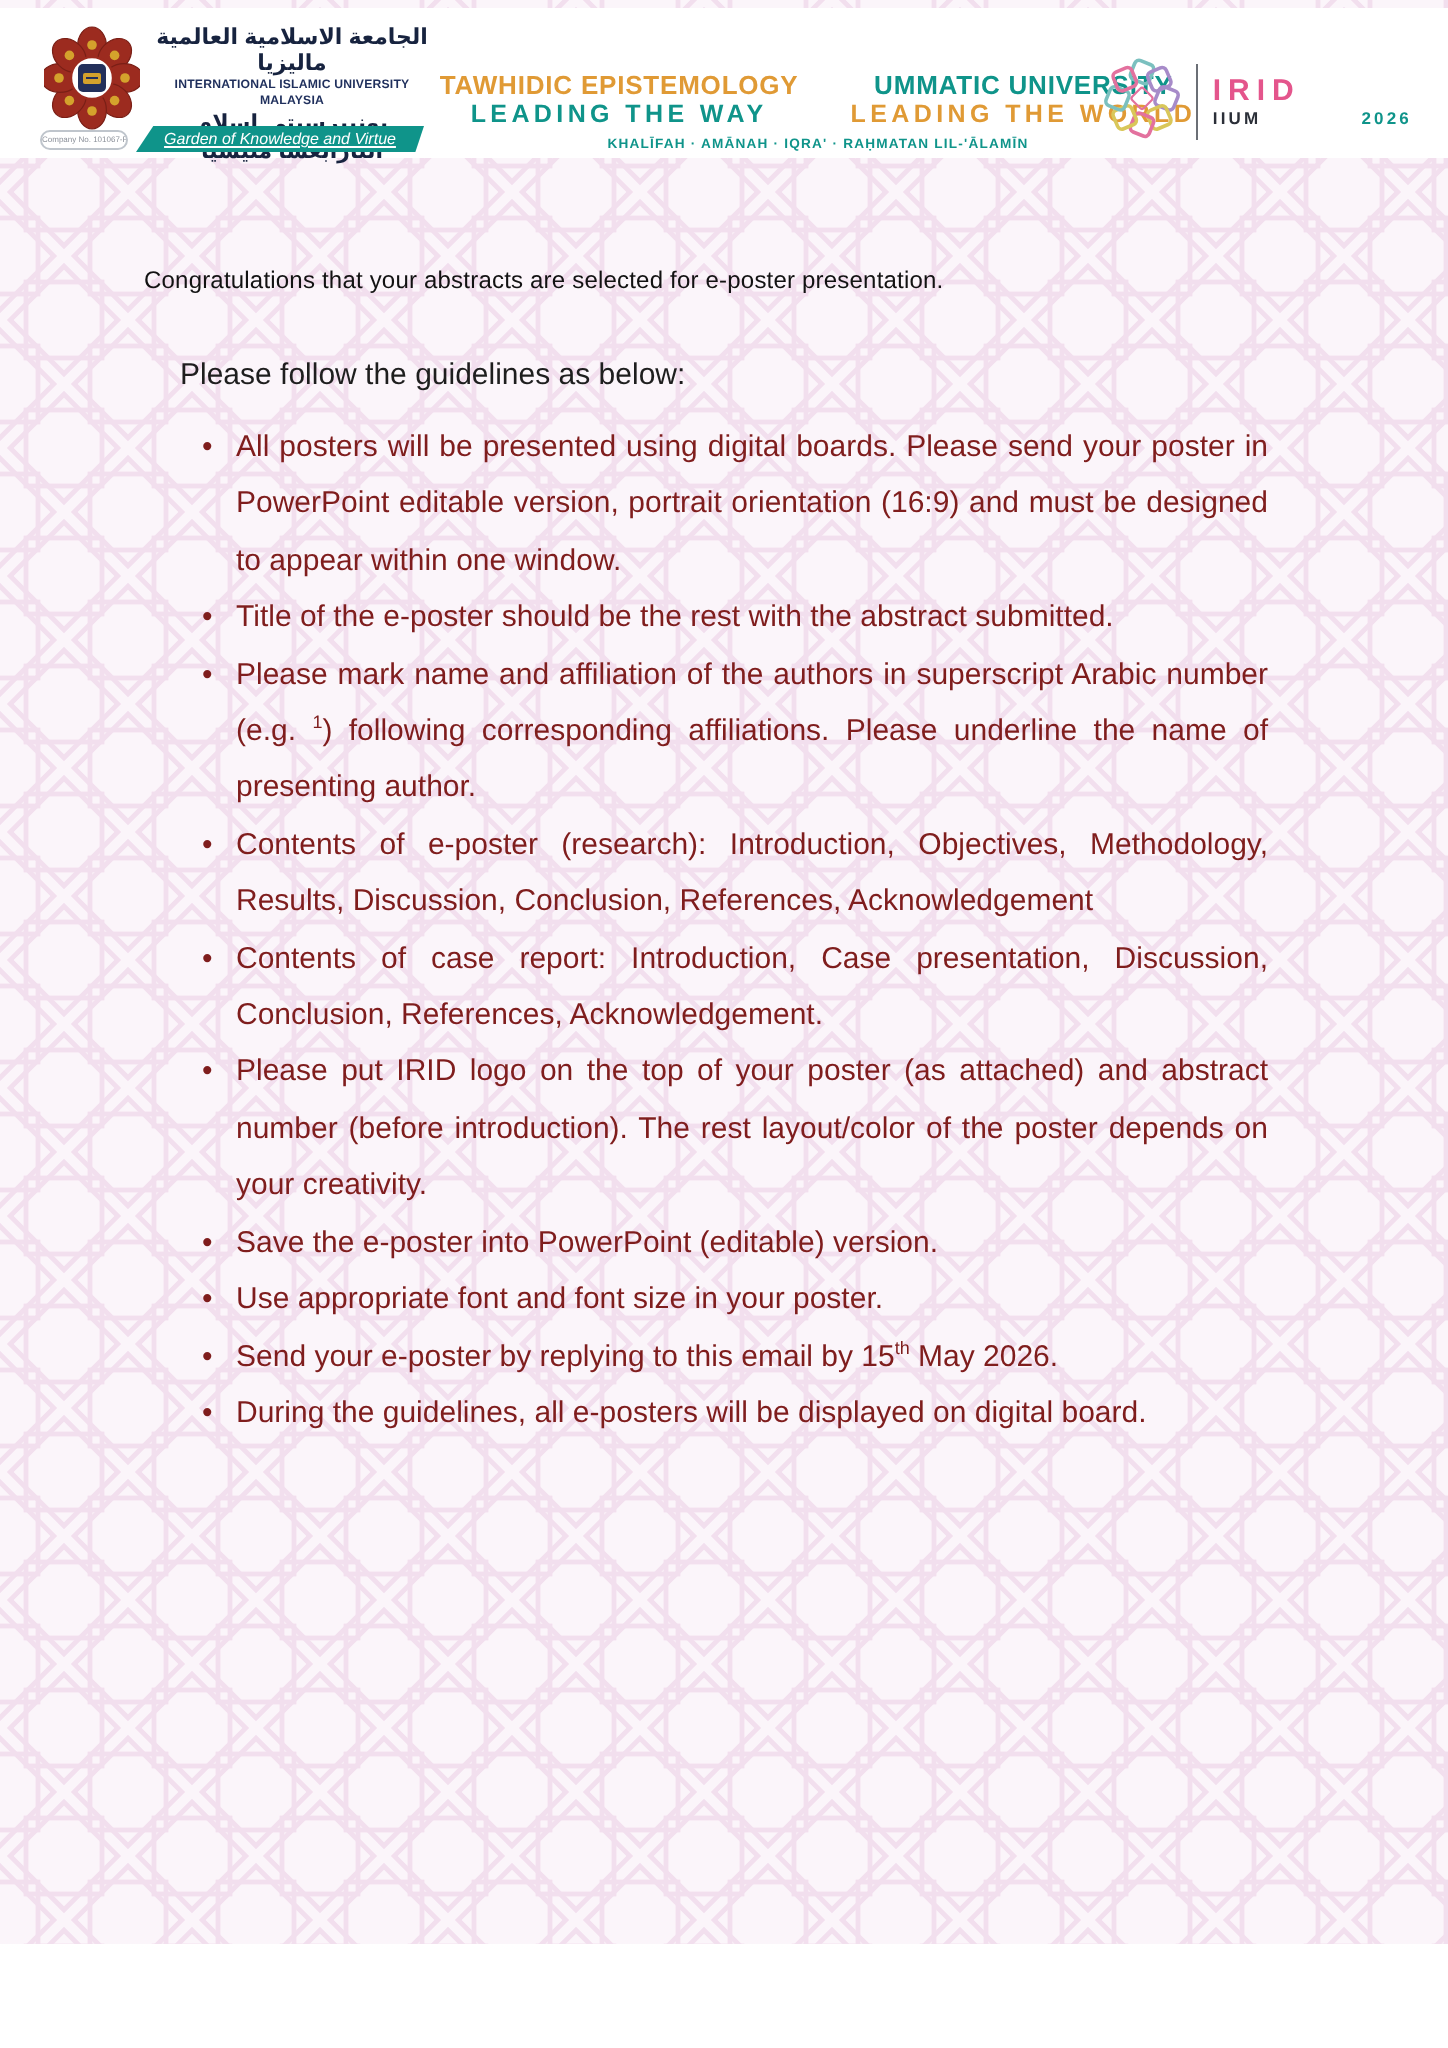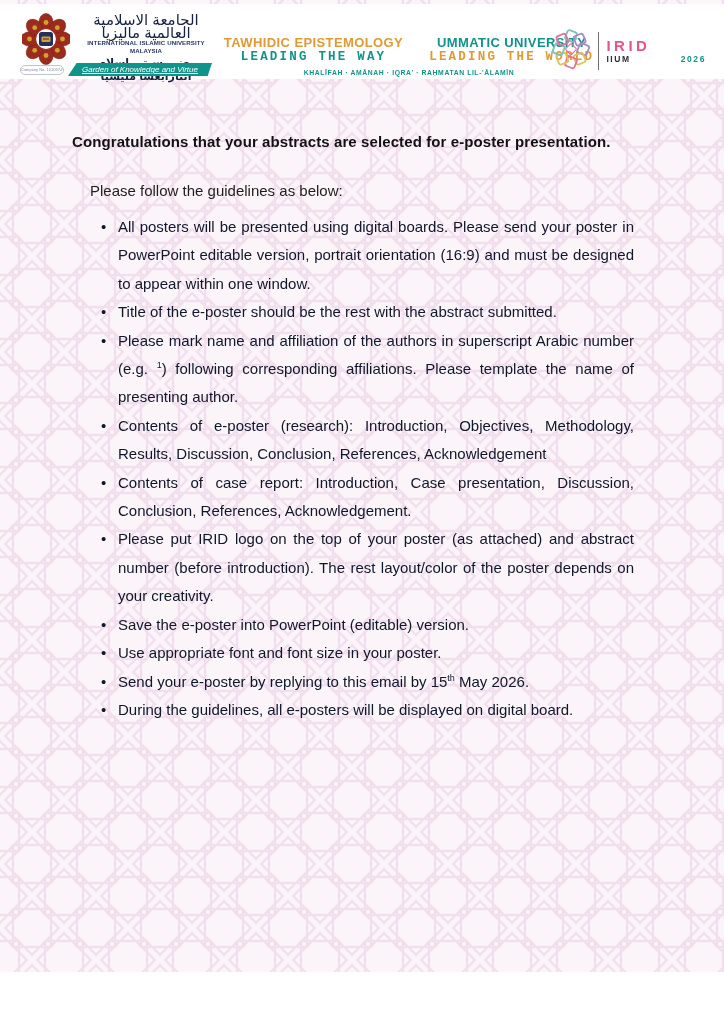--- a/index.html
+++ b/index.html
@@ -14,52 +14,52 @@
   .bg-pattern { position:absolute; top:0; left:0; z-index:0; }
 
   
   .letterhead {
     position:absolute; top:4px; left:0; right:0; height:75px;
     background:#ffffff; z-index:2;
   }
   .iium-block { position:absolute; left:20px; top:9px; width:192px; height:64px; }
   .iium-crest { position:absolute; left:2px; top:0; }
   .iium-text { position:absolute; left:56px; top:0; width:140px; text-align:center; }
-  .iium-arabic { font-size:15px; line-height:13px; color:#17233f; font-weight:400; direction:rtl; }
+  .iium-arabic { font-size:11px; line-height:13px; color:#17233f; font-weight:700; direction:rtl; }
   .iium-english { font-size:6.1px; line-height:8px; font-weight:700; color:var(--navy,#1F2F5C); letter-spacing:0.1px; }
   .iium-jawi { font-size:11px; line-height:14px; color:#17233f; font-weight:700; direction:rtl; }
   .iium-bottom { position:absolute; left:0; bottom:1px; width:100%; height:13px; display:flex; align-items:stretch; }
   .company-pill { width:44px; height:10px; margin-top:2px; background:#fff; border:1px solid #bfc5cc; border-radius:5px;
     font-size:4px; color:#8a8f98; text-align:center; line-height:8px; overflow:hidden; white-space:nowrap; }
   .ribbon { flex:1; margin-left:4px; background:var(--teal,#0F948A); color:#fff; font-style:italic;
     font-size:8px; line-height:13px; text-align:center; clip-path: polygon(6% 0, 100% 0, 97% 100%, 0 100%); text-decoration: underline; }
 
   .taglines { position:absolute; left:214px; top:18px; width:390px; text-align:center; }
   .tagline-row { display:flex; justify-content:center; gap:26px; }
   .tagline-col { text-align:center; }
   .tag-big { font-size:13px; font-weight:700; letter-spacing:0.4px; line-height:14px;margin-top:14px; }
-  .tag-sub { font-size:12.5px; font-weight:700; letter-spacing:2.2px; line-height:14px;font-family:Liberation Mono, monospace; }
+  .tag-sub { font-size:12.5px; font-weight:700; letter-spacing:2.2px; line-height:14px; }
   .orange { color:var(--orange,#E09A35); }
   .teal   { color:var(--teal,#0F948A); }
   .values-line { margin-top:5px; font-size:6.8px; font-weight:700; letter-spacing:0.6px; color:var(--teal,#0F948A); }
 
   .irid-block { position:absolute; right:18px; top:25px; display:flex; align-items:center; gap:7px; }
   .irid-divider { width:1.5px; height:38px; background:#6b6f76; }
   .irid-name { font-size:15px; font-weight:700; letter-spacing:3.5px; color:var(--irid-pink,#E4558C); line-height:16px; }
   .irid-sub { font-size:8.5px; font-weight:700; letter-spacing:1.6px; line-height:11px; color:#2b2f38; }
   .irid-year { color:var(--teal,#0F948A);margin-left:46px; }
 
   
   .content { position:absolute; inset:0; z-index:1; padding-top:133px; }
-  .heading { margin:0 40px 0 72px; font-size:15px; font-weight:700; color:#121212; white-space:nowrap; letter-spacing:0.1px; }
+  .heading { margin:0 40px 0 72px; font-size:12px; font-weight:400; color:#121212; white-space:nowrap; letter-spacing:0.1px; }
   .intro { margin:32px 90px 0 90px; font-size:15px; }
   ul.guidelines { margin:14px 90px 0 100px; list-style:none; }
   ul.guidelines li {
     position:relative; padding-left:18px; font-size:15px; line-height:28.4px;
-    text-align:justify; color:#0f172a;
+    text-align:justify; color:#7f1d1d;
   }
   ul.guidelines li::before { content:"\2022"; position:absolute; left:1px; top:0; font-size:15px; }
   .b { font-weight:400; }
   sup { font-size:0.6em; line-height:0; vertical-align:super; }
   .footnote { margin:36px 72px 0 72px; font-size:15px; }
 
   .footer-band { position:absolute; left:0; right:0; bottom:0; height:52px; background:#fff; z-index:2; }
 </style>
 </head>
 <body>
@@ -165,21 +165,21 @@
     </div>
   </div>
 </header>
 
 <main class="content">
   <h1 class="heading">Congratulations that your abstracts are selected for e-poster presentation.</h1>
   <p class="intro">Please follow the guidelines as below:</p>
   <ul class="guidelines">
       <li><span>All posters will be presented using digital boards. Please send your poster in PowerPoint editable version, portrait orientation (16:9) and must be designed to appear within one window.</span></li>
       <li><span>Title of the e-poster should be the rest with the abstract submitted.</span></li>
-      <li><span>Please mark name and affiliation of the authors in superscript Arabic number (e.g. </span><sup>1</sup><span>) following corresponding affiliations. Please template the name of presenting author.</span></li>
+      <li><span>Please mark name and affiliation of the authors in superscript Arabic number (e.g. </span><sup>1</sup><span>) following corresponding affiliations. Please underline the name of presenting author.</span></li>
       <li><span>Contents of e-poster (research): Introduction, Objectives, Methodology, Results, Discussion, Conclusion, References, Acknowledgement</span></li>
       <li><span>Contents of case report: Introduction, Case presentation, Discussion, Conclusion, References, Acknowledgement.</span></li>
       <li><span>Please put IRID logo on the top of your poster (as attached) and abstract number (before introduction). The rest layout/color of the poster depends on your creativity.</span></li>
       <li><span>Save the e-poster into PowerPoint (editable) version.</span></li>
       <li><span>Use appropriate font and font size in your poster.</span></li>
       <li><span>Send your e-poster by replying to this email by </span><span class="b">15</span><sup class="b">th</sup><span class="b"> May 2026.</span></li>
       <li><span>During the guidelines, all e-posters will be displayed on digital board.</span></li>
     </ul>
 </main>
 

